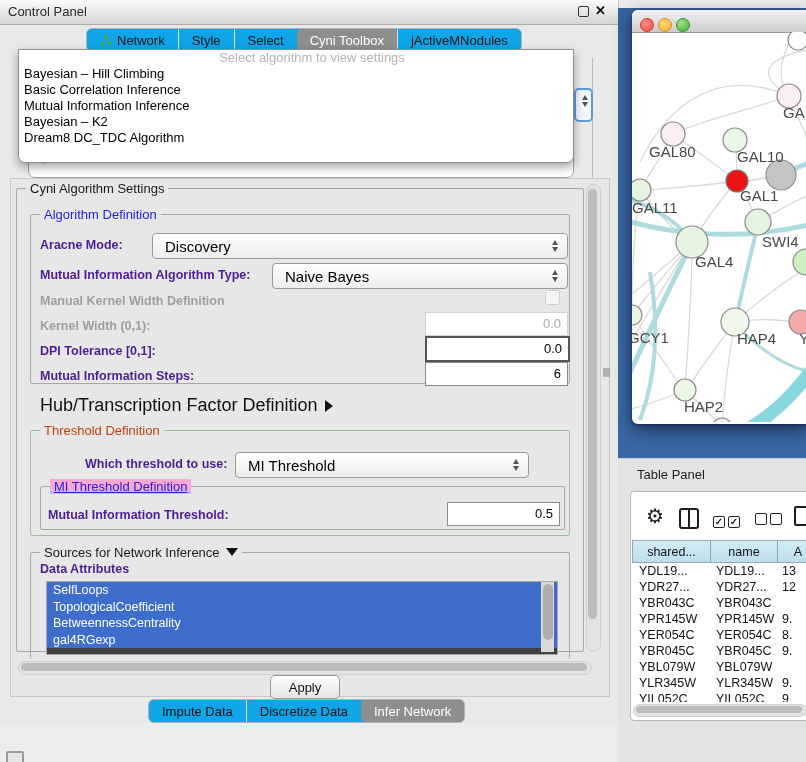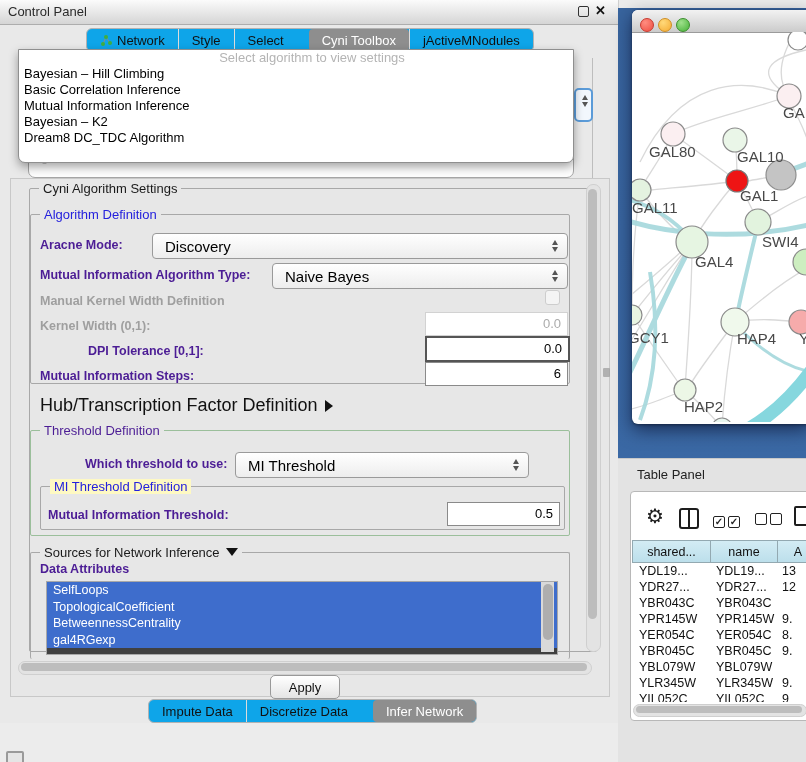--- a/index.html
+++ b/index.html
@@ -13,40 +13,40 @@
   .titlebar{left:0;top:0;width:618px;height:24px;
     background:linear-gradient(#fbfbfb,#d5d5d5);border-bottom:1px solid #adadad;}
   .titlebar .t{position:absolute;left:8px;top:4px;font-size:13px;color:#2a2a2a;}
   .float-ic{position:absolute;left:578px;top:6px;width:9px;height:9px;border:1.5px solid #333;border-radius:2px;}
   .close-ic{position:absolute;left:595px;top:3px;font-size:13px;font-weight:bold;color:#111;}
 
   
   .tabbar{display:inline-flex;background:#0ea5e9;border:1px solid #b2b2b2;border-radius:6px;overflow:hidden;height:22px;align-items:stretch;}
   .tab{display:flex;align-items:center;gap:4px;padding:0 13px;font-size:13px;color:#111;border-left:1px solid #dcdcdc;white-space:nowrap;}
   .tab:first-child{border-left:none;}
-  .tab.sel{background:#8e8e8e;color:#fff;border-radius:4px;border-left:none;margin-left:12px;}
+  .tab.sel{background:#8e8e8e;color:#fff;border-radius:4px;border-left:none;}
 
   
   .popup{left:18px;top:49px;width:554px;height:112px;background:#fff;border:1px solid #8f8f8f;
     border-radius:0 0 7px 7px;box-shadow:0 4px 10px rgba(0,0,0,.35);z-index:5;}
   .popup .prompt{height:16px;line-height:16px;text-align:center;color:#b4b4b4;font-size:13px;padding-left:32px;}
   .popup .mi{height:16px;line-height:16px;padding-left:5px;font-size:13px;color:#000;}
   .popup .mi.b{font-weight:bold;}
 
   
   .hidcombo{left:28px;top:140px;width:544px;height:36px;background:#fdfdfd;border:1px solid #a5a5a5;border-radius:7px;z-index:1;}
   .hidcombo .v{position:absolute;left:12px;top:8px;font-size:13px;color:#b8b8b8;}
   .focusfrag{left:574px;top:88px;width:15px;height:30px;background:#f2f7fd;border:2px solid #5b9bd8;border-radius:5px;z-index:1;}
   .grpline{left:592px;top:58px;width:0;height:130px;border-left:1px solid #bdbdbd;z-index:0;}
 
   
   .grp{border:1px solid #a8a8a8;border-radius:2px;}
   .legend{position:absolute;top:-8px;left:9px;background:#e7e7e7;padding:0 4px;font-size:13px;color:#1a1a1a;}
   .legend.blue{color:#2420dd;}
-  .legend.green{color:#4c1d95;}
+  .legend.green{color:#c2410c;}
 
   .lbl{font-size:12.5px;font-weight:bold;color:#4c1d95;white-space:nowrap;}
   .lbl.dis{color:#9f9f9f;}
 
   .combo{position:absolute;background:linear-gradient(#ffffff,#ededed);border:1px solid #9a9a9a;border-radius:4px;height:24px;}
   .combo .cv{position:absolute;left:12px;top:4px;font-size:15px;color:#000;}
   .spin{position:absolute;right:8px;top:5px;width:7px;height:14px;}
   .spin:before,.spin:after{content:"";position:absolute;left:0;border-left:3.5px solid transparent;border-right:3.5px solid transparent;}
   .spin:before{top:1px;border-bottom:5px solid #555;}
   .spin:after{bottom:1px;border-top:5px solid #555;}
@@ -152,21 +152,21 @@
       <div class="prompt">Select algorithm to view settings</div>
       <div class="mi">Bayesian – Hill Climbing</div>
       <div class="mi">Basic Correlation Inference</div>
       <div class="mi">Mutual Information Inference</div>
       <div class="mi">Bayesian – K2</div>
       <div class="mi">Dream8 DC_TDC Algorithm</div>
     </div>
 
     <div class="abs" style="left:10px;top:178px;width:598px;height:517px;background:#e7e7e7;border:1px solid #c8c8c8;"></div>
 
-    <div class="abs grp" style="left:16px;top:188px;width:566px;height:462px;margin-left:13px;">
+    <div class="abs grp" style="left:16px;top:188px;width:566px;height:462px;">
       <span class="legend">Cyni Algorithm Settings</span>
     </div>
 
     <div class="abs sbv" style="left:586px;top:184px;width:13px;height:466px;">
       <div class="sbthumb" style="left:1px;top:4px;width:9px;height:430px;"></div>
     </div>
 
     <div class="abs grp" style="left:30px;top:214px;width:538px;height:168px;">
       <span class="legend blue">Algorithm Definition</span>
     </div>
@@ -184,21 +184,21 @@
     </div>
 
     <div class="abs lbl dis" style="left:40px;top:294px;">Manual Kernel Width Definition</div>
     <div class="abs" style="left:545px;top:290px;width:13px;height:13px;border:1px solid #cdcdcd;border-radius:3px;background:#f4f4f4;"></div>
 
     <div class="abs lbl dis" style="left:40px;top:319px;">Kernel Width (0,1):</div>
     <div class="tin abs" style="left:425px;top:312px;width:141px;border:1px solid #d2d2d2;">
       <span class="v" style="color:#ababab;">0.0</span>
     </div>
 
-    <div class="abs lbl" style="left:40px;top:344px;margin-left:48px;">DPI Tolerance [0,1]:</div>
+    <div class="abs lbl" style="left:40px;top:344px;">DPI Tolerance [0,1]:</div>
     <div class="tin abs" style="left:425px;top:336px;width:141px;border:2px solid #555;">
       <span class="v">0.0</span>
     </div>
 
     <div class="abs lbl" style="left:40px;top:369px;">Mutual Information Steps:</div>
     <div class="tin abs" style="left:425px;top:362px;width:141px;border:1px solid #8a8a8a;">
       <span class="v">6</span>
     </div>
 
     <div class="abs" style="left:40px;top:395px;font-size:18px;color:#111;">
@@ -209,21 +209,21 @@
       <span class="legend green">Threshold Definition</span>
     </div>
 
     <div class="abs lbl" style="left:85px;top:457px;">Which threshold to use:</div>
     <div class="combo abs" style="left:235px;top:452px;width:292px;">
       <span class="cv">MI Threshold</span>
       <span class="spin"></span>
     </div>
 
     <div class="abs grp" style="left:40px;top:486px;width:523px;height:42px;">
-      <span class="legend blue" style="background:#fef9c3;">MI Threshold Definition</span>
+      <span class="legend blue" style="background:#f9a8d4;text-decoration:underline;">MI Threshold Definition</span>
     </div>
     <div class="abs lbl" style="left:48px;top:508px;">Mutual Information Threshold:</div>
     <div class="tin abs" style="left:447px;top:502px;width:111px;border:1px solid #8a8a8a;">
       <span class="v">0.5</span>
     </div>
 
     <div class="abs grp" style="left:30px;top:552px;width:538px;height:106px;border-bottom:none;">
       <span class="legend">
         <span>Sources for Network Inference</span><span class="tri-d"></span>
       </span>

